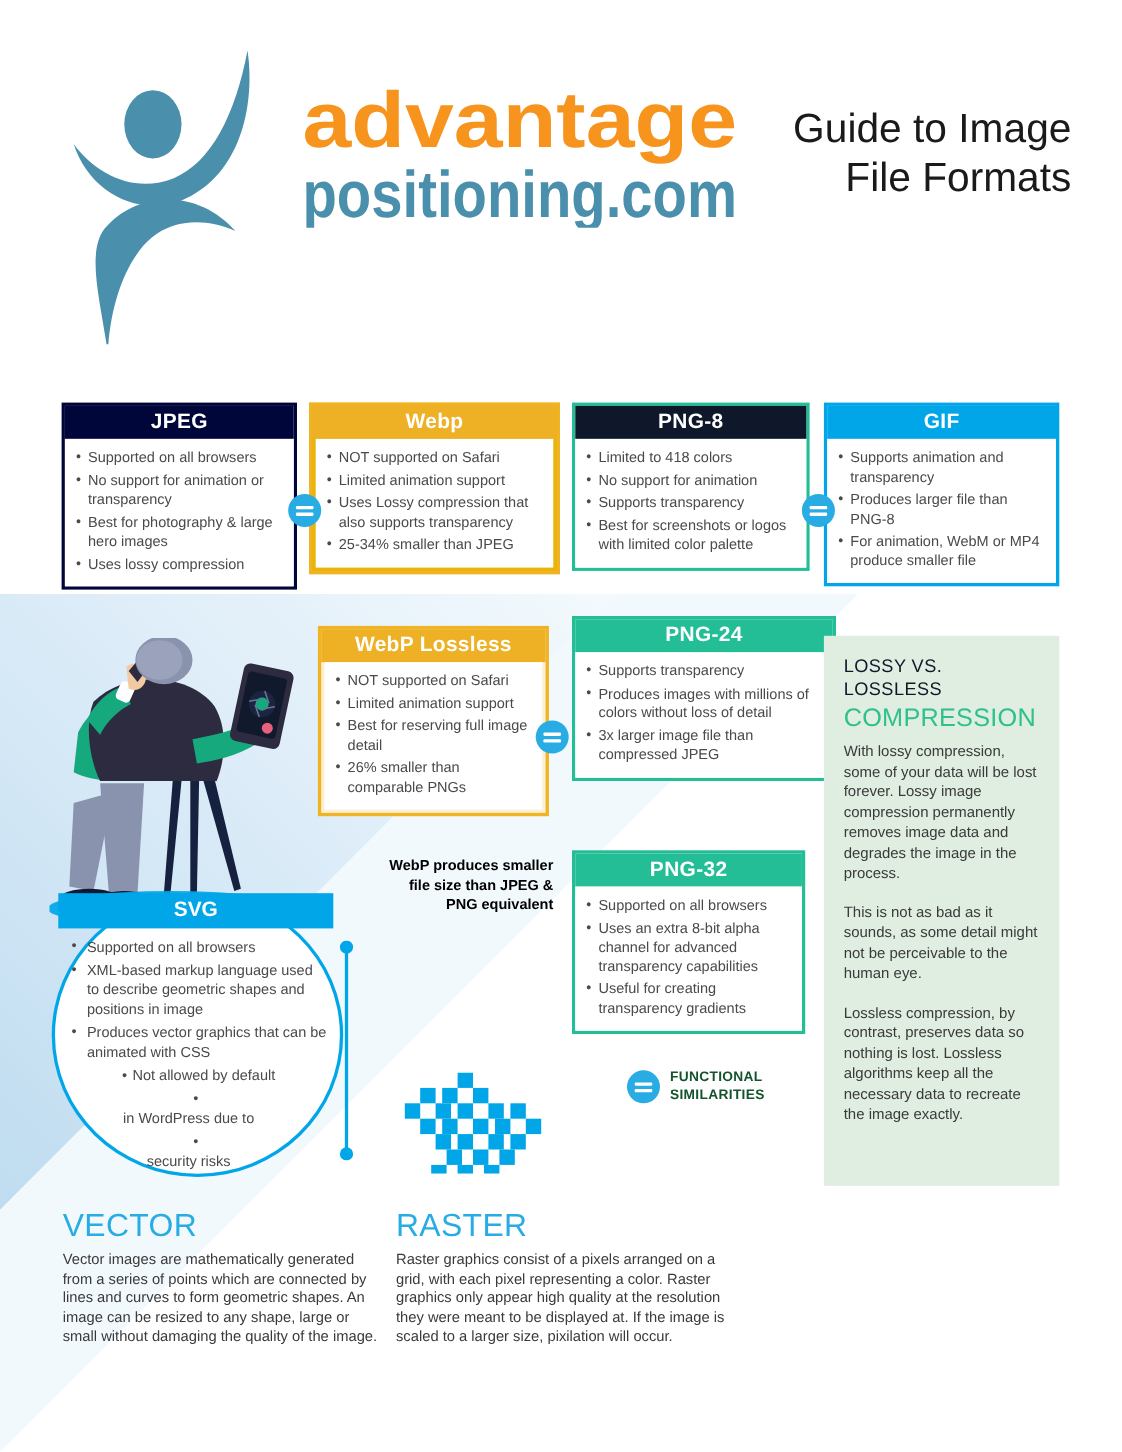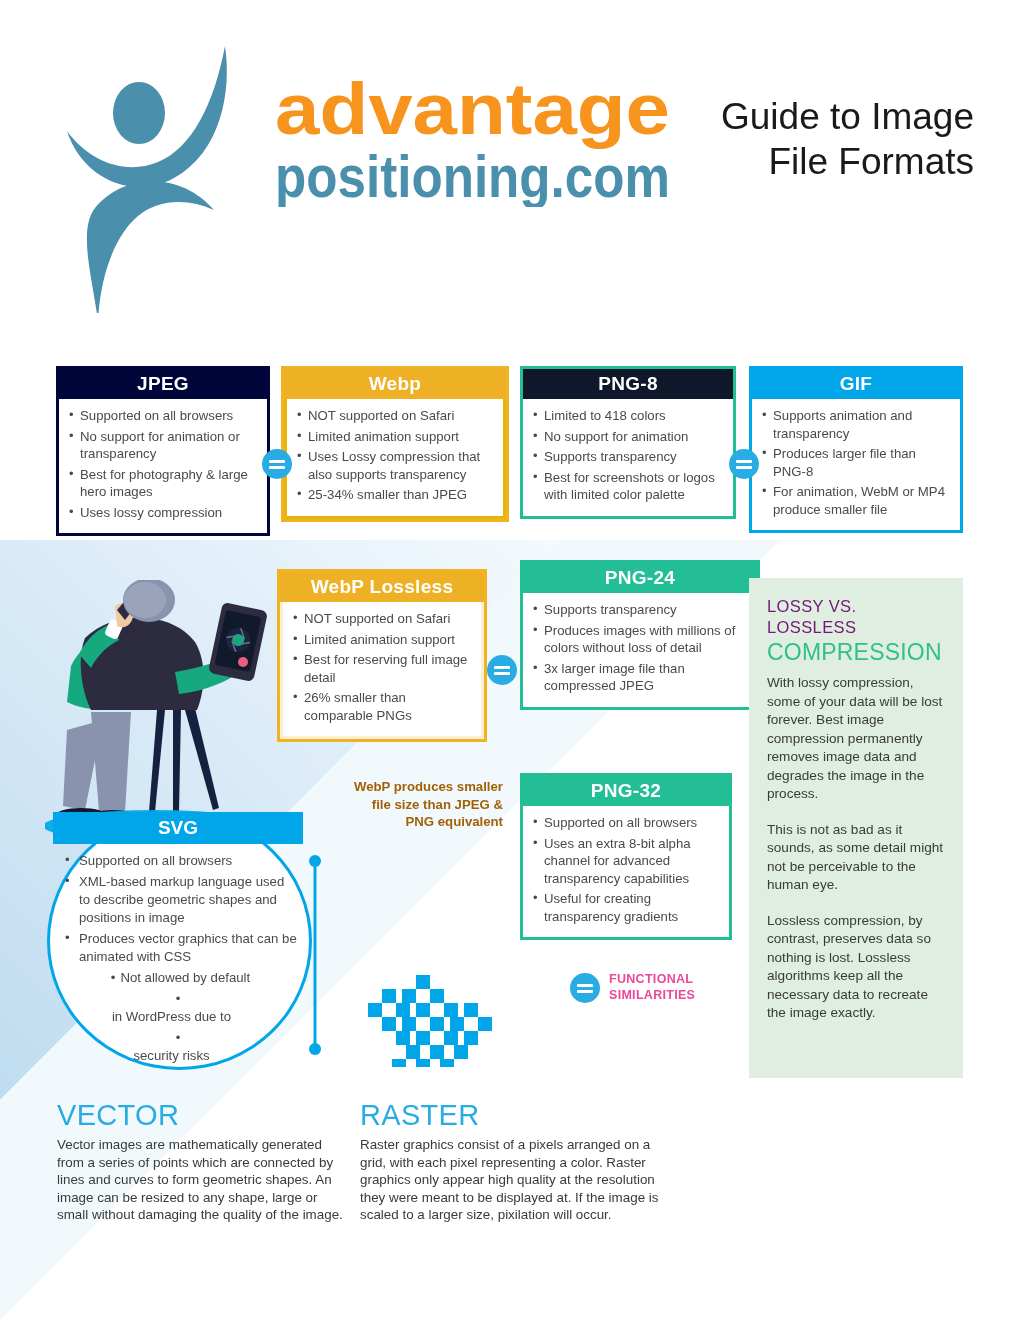--- a/index.html
+++ b/index.html
@@ -54,21 +54,21 @@
   .c-webp{left:281px;top:366px;width:228px;border:3px solid #f0b323;background:#eab308;}
   .c-webp .cap{background:#eeb024;}
   .c-webp .body{margin:0 3px 3px 3px;}
 
   .c-png8{left:520px;top:366px;width:216px;border:3px solid #23bd96;}
   .c-png8 .cap{background:#0f172a;}
 
   .c-gif{left:749px;top:366px;width:214px;border:3px solid #00a6e8;}
   .c-gif .cap{background:#00a6e8;}
 
-  .c-webpl{left:277px;top:569px;width:210px;border:3px solid #f0b323;background:#fcf0d2;}
+  .c-webpl{left:289px;top:569px;width:210px;border:3px solid #f0b323;background:#fcf0d2;}
   .c-webpl .cap{background:#eeb024;}
   .c-webpl .body{margin:0 3px 3px 3px;}
 
   .c-png24{left:520px;top:560px;width:240px;border:3px solid #23bd96;}
   .c-png24 .cap{background:#23bd96;}
 
   .c-png32{left:520px;top:773px;width:212px;border:3px solid #23bd96;}
   .c-png32 .cap{background:#23bd96;}
 
   
@@ -110,37 +110,37 @@
     content:"";position:absolute;left:7px;width:16px;height:3px;background:#fff;border-radius:1px;
   }
   .eq:before{top:11px;} .eq:after{top:17px;}
   .eq1{left:262px;top:449px;}
   .eq2{left:729px;top:449px;}
   .eq3{left:487px;top:655px;}
   .eq4{left:570px;top:973px;}
 
   .func-label{
     position:absolute;left:609px;top:971px;width:130px;z-index:8;
-    color:#ec4899;font-size:12.5px;line-height:16px;font-weight:bold;letter-spacing:.3px;
+    color:#14532d;font-size:12.5px;line-height:16px;font-weight:bold;letter-spacing:.3px;
   }
   .func-label span{display:block;}
 
   
   .webp-note{
     position:absolute;left:308px;top:778px;width:195px;z-index:6;
-    text-align:right;color:#a16207;font-size:13.2px;line-height:17.5px;font-weight:bold;
+    text-align:right;color:#000000;font-size:13.2px;line-height:17.5px;font-weight:bold;
   }
   .webp-note span{display:block;}
 
   
   .lossy-panel{
     position:absolute;left:749px;top:578px;width:214px;height:500px;z-index:4;
     background:#dfeee0;box-sizing:border-box;padding:18px 16px 14px 18px;
   }
-  .lossy-k{color:#701a75;font-size:16.5px;line-height:21px;letter-spacing:.4px;}
+  .lossy-k{color:#0f172a;font-size:16.5px;line-height:21px;letter-spacing:.4px;}
   .lossy-h{color:#2fc08d;font-size:23px;line-height:28px;letter-spacing:.2px;margin-bottom:8px;}
   .lossy-p{font-size:13.6px;line-height:18.5px;color:#3a3a3a;margin:0 0 17px 0;}
   .lossy-p:last-child{margin-bottom:0;}
 
   
   .pixel-art{position:absolute;left:358px;top:975px;width:140px;height:92px;z-index:4;}
 
   
   .vr{position:absolute;z-index:4;}
   .vr h3{
@@ -384,21 +384,21 @@
       <rect x="34" y="84" width="14" height="8"></rect>
         <rect x="58" y="84" width="14" height="8"></rect>
         <rect x="82" y="84" width="14" height="8"></rect>
       <rect x="44" y="92" width="14" height="0"></rect>
     </g>
   </svg>
 
   <div class="lossy-panel">
     <div class="lossy-k">LOSSY VS. LOSSLESS</div>
     <div class="lossy-h">COMPRESSION</div>
-    <p class="lossy-p">With lossy compression, some of your data will be lost forever. Best image compression permanently removes image data and degrades the image in the process.</p>
+    <p class="lossy-p">With lossy compression, some of your data will be lost forever. Lossy image compression permanently removes image data and degrades the image in the process.</p>
     <p class="lossy-p">This is not as bad as it sounds, as some detail might not be perceivable to the human eye.</p>
     <p class="lossy-p">Lossless compression, by contrast, preserves data so nothing is lost. Lossless algorithms keep all the necessary data to recreate the image exactly.</p>
   </div>
 
   <div class="vr vec">
     <h3>VECTOR</h3>
     <p>Vector images are mathematically generated from a series of points which are connected by lines and curves to form geometric shapes. An image can be resized to any shape, large or small without damaging the quality of the image.</p>
   </div>
 
   <div class="vr ras">

